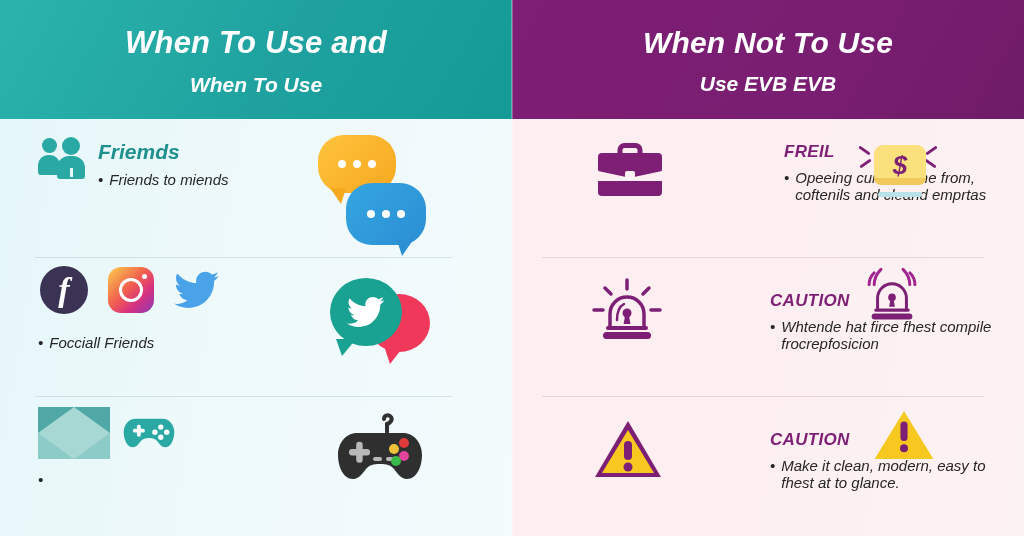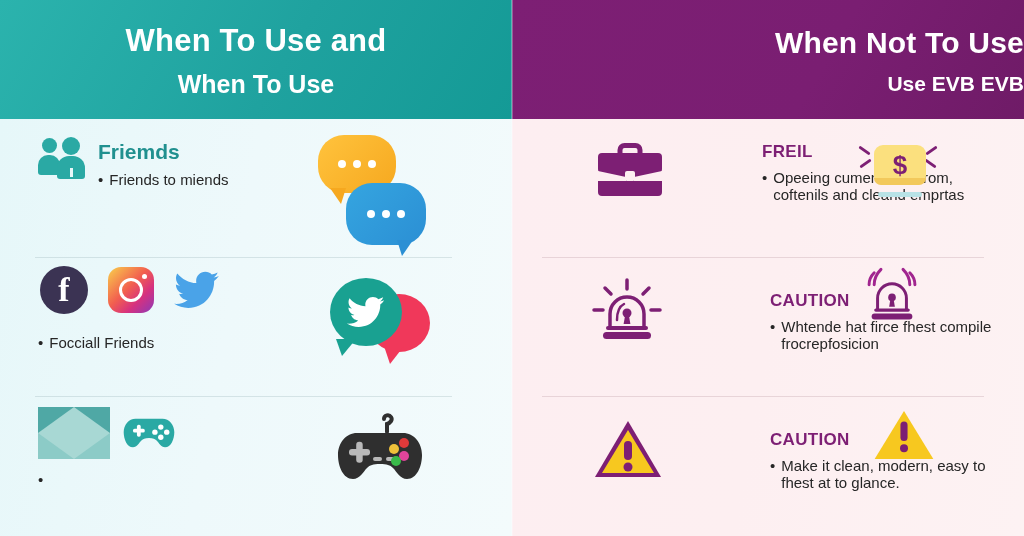--- a/index.html
+++ b/index.html
@@ -12,39 +12,39 @@
     height: 536px;
     font-family: "Liberation Sans", sans-serif;
     background: #ffffff;
     overflow: hidden;
   }
   .infographic {
     position: relative;
     width: 1024px;
     height: 536px;
     display: flex;
+    font-style: italic;
   }
   .column {
     position: relative;
     width: 50%;
     height: 100%;
     display: flex;
     flex-direction: column;
   }
   
   .col-left .header {
     background: linear-gradient(120deg, #2bb3ad 0%, #1fa29f 55%, #149a96 100%);
   }
   .col-left .body {
     background: linear-gradient(100deg, #e6f7f9 0%, #eef9fb 45%, #f3fbfc 100%);
   }
   
   .col-right .header {
     background: linear-gradient(120deg, #7d1f74 0%, #7a1e72 60%, #6f1b67 100%);
-    align-items: flex-end;
   }
   .col-right .body {
     background: linear-gradient(100deg, #fdeef1 0%, #fdeff1 50%, #fdf2f3 100%);
   }
 
   .header {
     height: 119px;
     flex: 0 0 119px;
     display: flex;
     flex-direction: column;
@@ -55,21 +55,21 @@
     padding-top: 4px;
   }
   .header .title-main {
     font-size: 31px;
     font-weight: bold;
     letter-spacing: 0.2px;
     line-height: 1.08;
     text-align: center;
   }
   .header .title-sub {
-    font-size: 25px;
+    font-size: 21px;
     font-weight: bold;
     margin-top: 13px;
     text-align: center;
   }
   .col-right .header .title-main { font-size: 30px; }
   .col-right .header .title-sub { font-size: 21px; }
 
   .body {
     flex: 1 1 auto;
     position: relative;
@@ -386,21 +386,21 @@
         <div class="icon-art" style="left:82px; top:22px;">
           <svg class="briefcase" viewBox="0 0 72 60">
             <path d="M26 12v-3c0-2.5 2-4.5 4.5-4.5h11C44 4.5 46 6.5 46 9v3" stroke="#7d1f74" stroke-width="5" fill="none" stroke-linecap="round"></path>
             <rect x="4" y="12" width="64" height="20" rx="4" fill="#7d1f74"></rect>
             <rect x="4" y="32" width="64" height="23" rx="4" fill="#7d1f74"></rect>
             <path d="M4 30l28 6v4H4z" fill="#fdeef1"></path>
             <path d="M68 30l-28 6v4h28z" fill="#fdeef1"></path>
             <rect x="31" y="30" width="10" height="10" rx="2" fill="#fdeef1"></rect>
           </svg>
         </div>
-        <div class="text-block" style="left:250px; top:24px; width:215px;">
+        <div class="text-block" style="left:272px; top:24px; width:215px;">
           <div class="heading-line">
             <span class="row-heading">FREIL</span>
           </div>
           <div class="bullet">
             <span class="dot">•</span>
             <span>Opeeing cumen's the from, coftenils and cleand emprtas</span>
           </div>
         </div>
         <div class="icon-art" style="left:344px; top:20px;">
           <div class="money">

